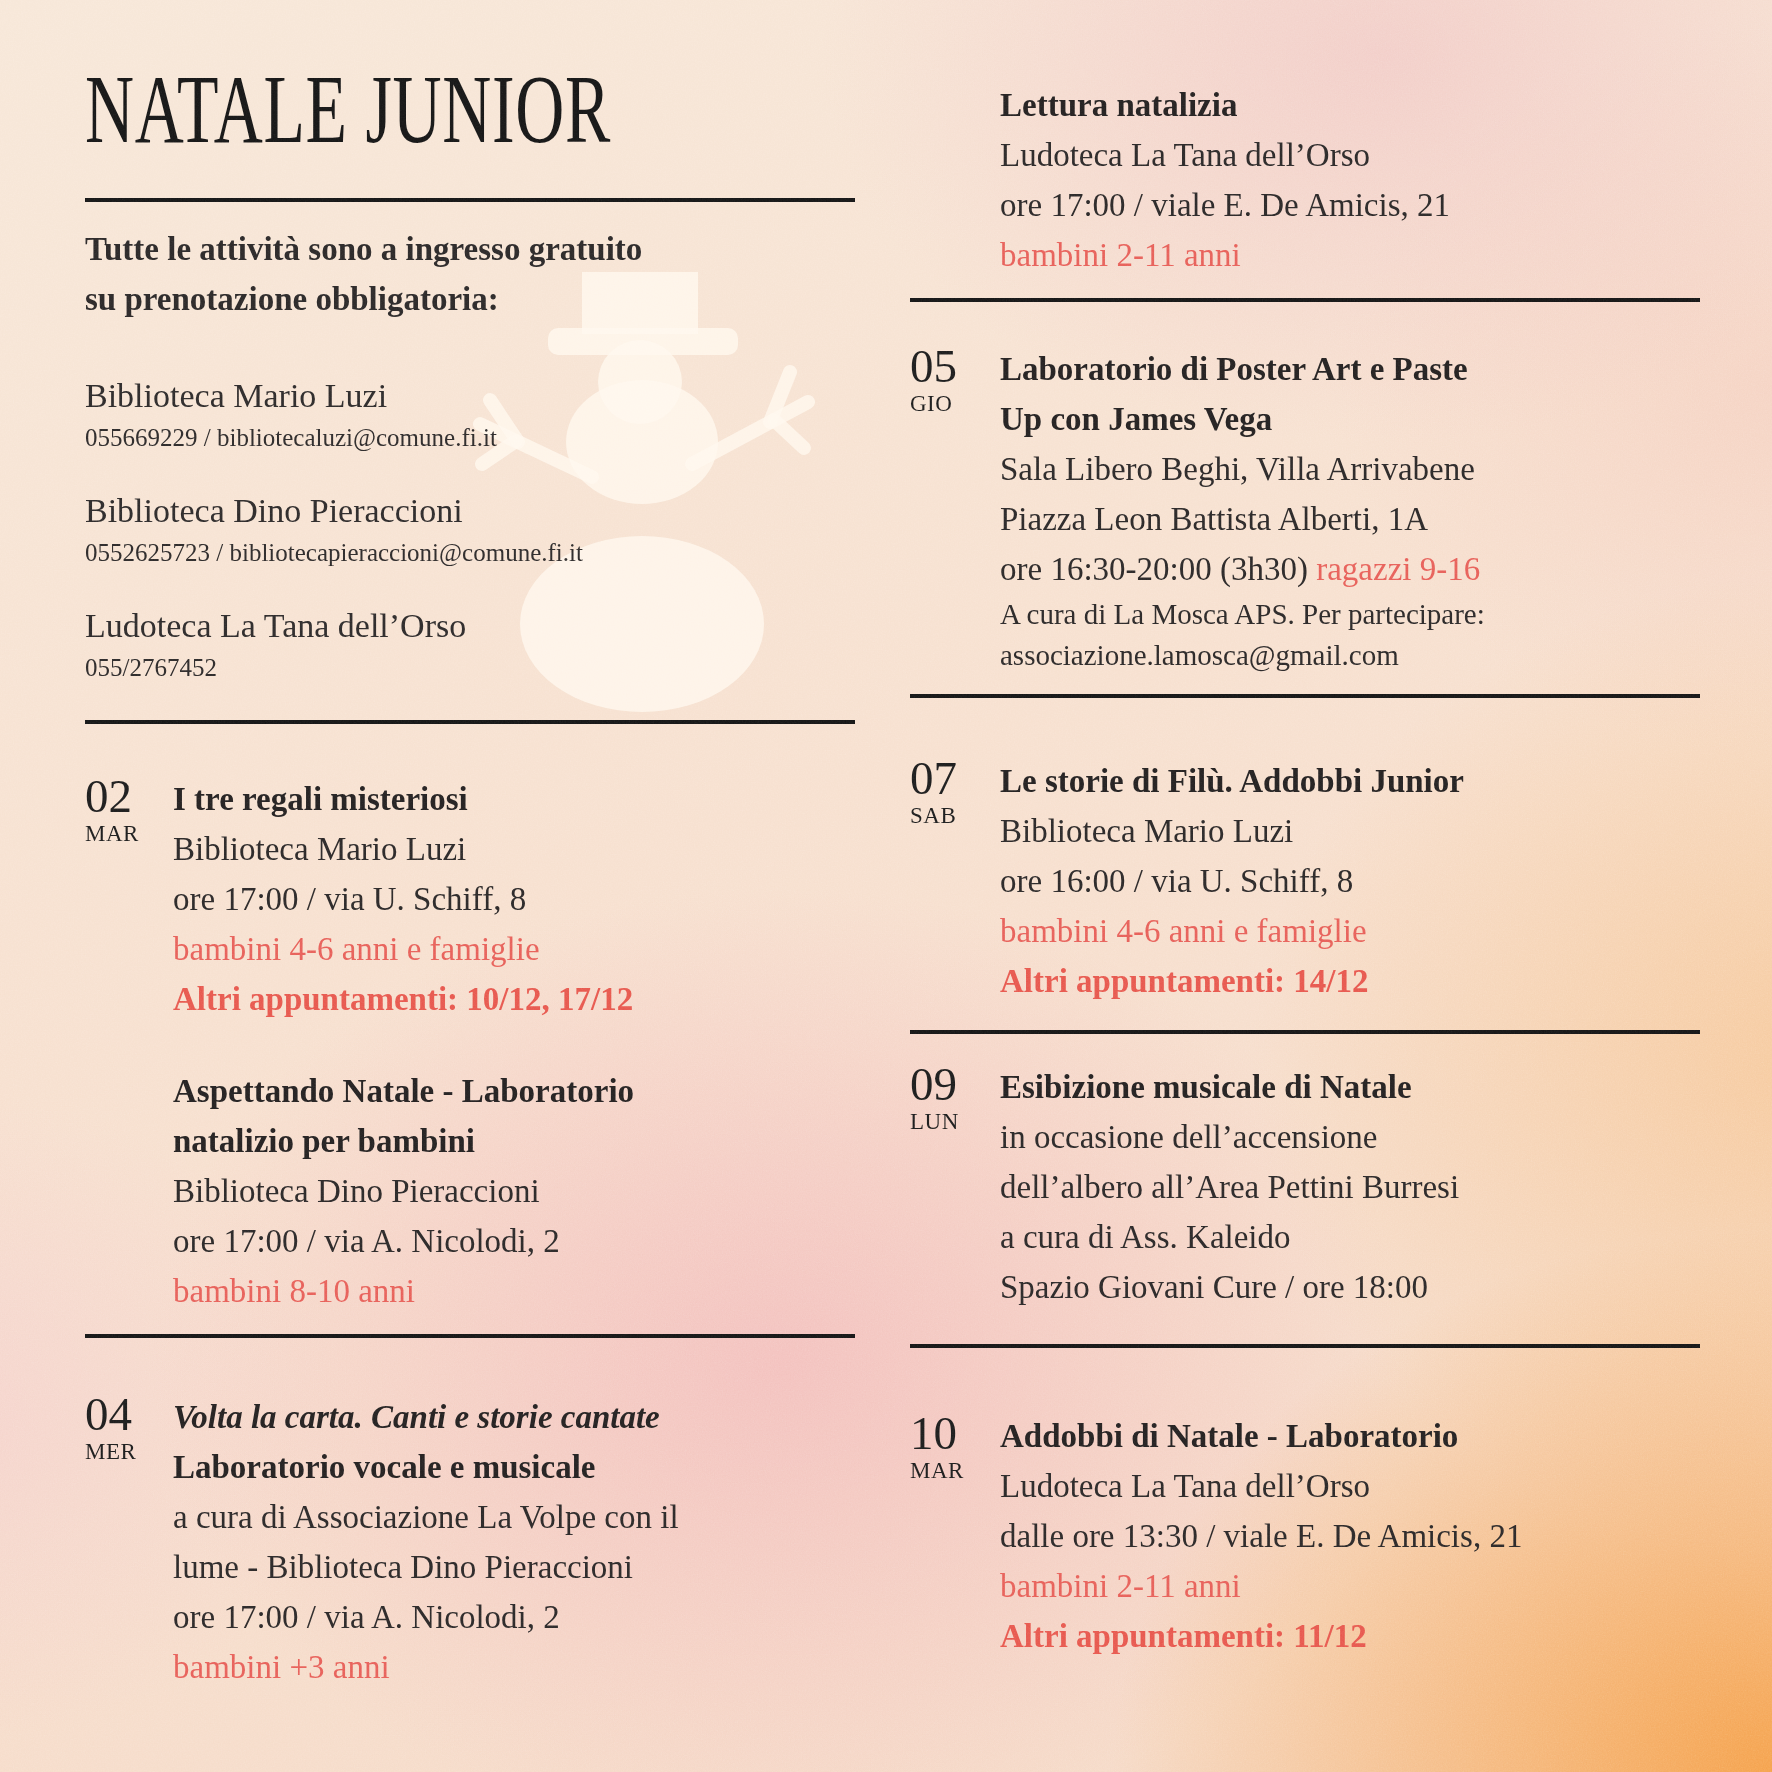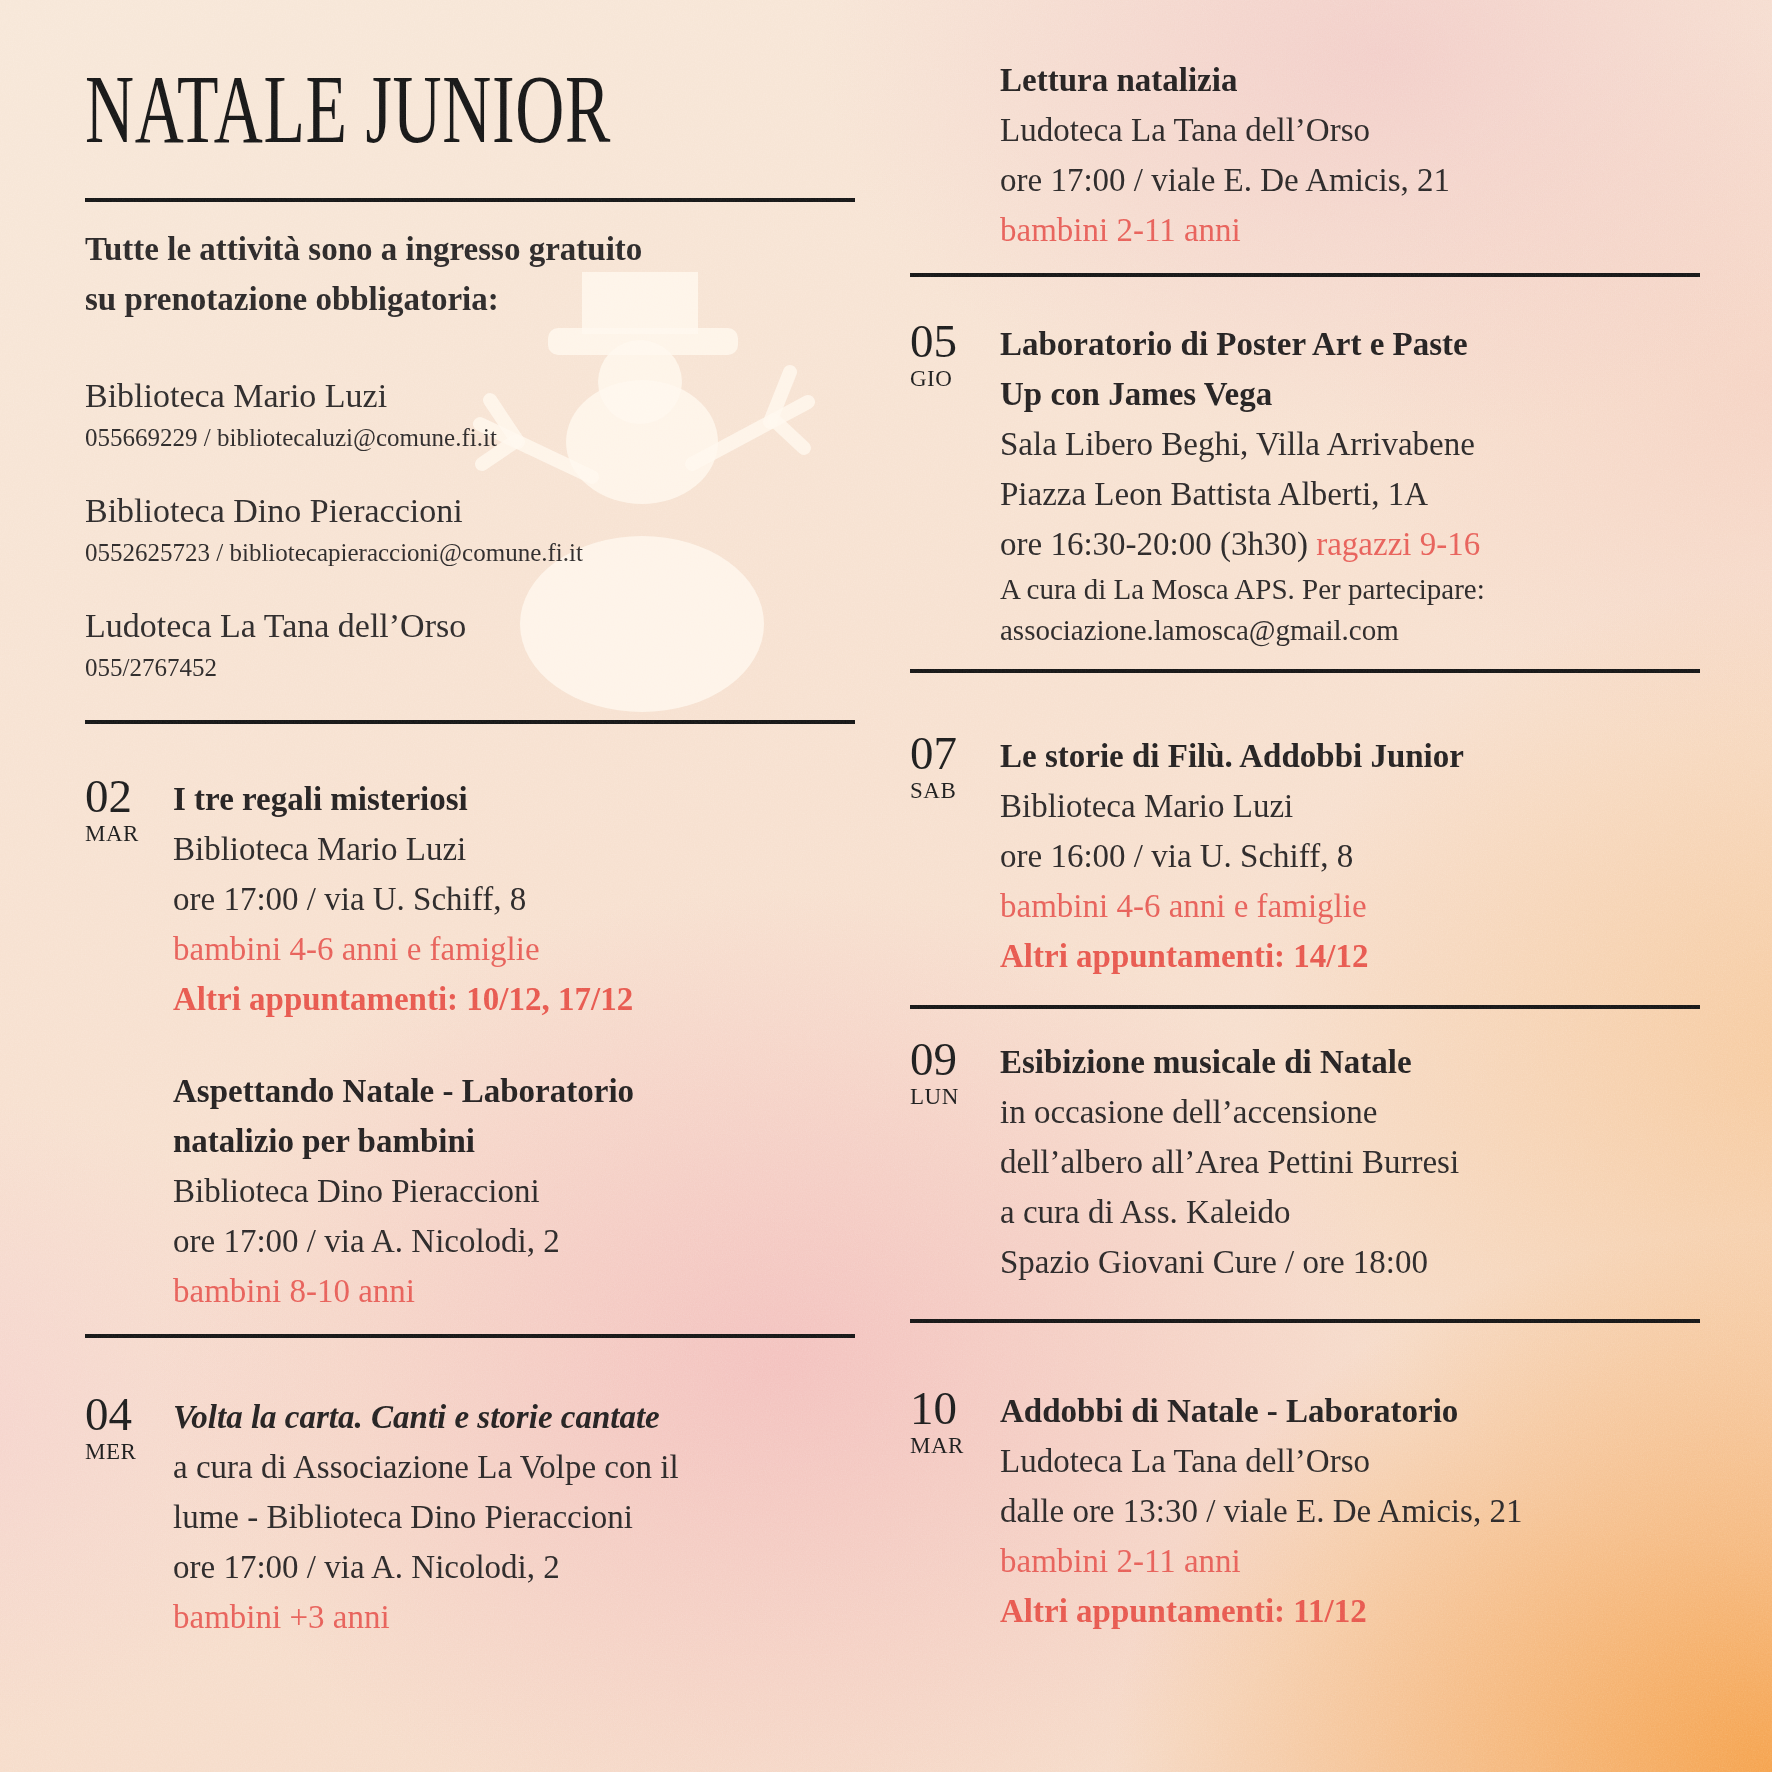--- a/index.html
+++ b/index.html
@@ -117,33 +117,34 @@
         </section>
         <div class="divider" style="margin-top: 18px;"></div>
         <section class="section" style="padding-top: 54px;">
           <div class="day">
             <div class="day-num">04</div>
             <div class="day-wd">MER</div>
           </div>
           <div class="sec-body">
             <div class="event">
               <div class="line title-italic">Volta la carta. Canti e storie cantate</div>
+              <div class="line title">Laboratorio vocale e musicale</div>
               <div class="line plain">a cura di Associazione La Volpe con il</div>
               <div class="line plain">lume - Biblioteca Dino Pieraccioni</div>
               <div class="line plain">ore 17:00 / via A. Nicolodi, 2</div>
               <div class="line red">bambini +3 anni</div>
             </div>
           </div>
         </section>
       </div>
   </div>
 
   <div class="col col-right">
     <div id="right-sections">
-        <section class="section" style="padding-top: 55px;">
+        <section class="section" style="padding-top: 80px;">
           <div class="day"></div>
           <div class="sec-body">
             <div class="event">
               <div class="line title">Lettura natalizia</div>
               <div class="line plain">Ludoteca La Tana dell’Orso</div>
               <div class="line plain">ore 17:00 / viale E. De Amicis, 21</div>
               <div class="line red">bambini 2-11 anni</div>
             </div>
           </div>
         </section>

